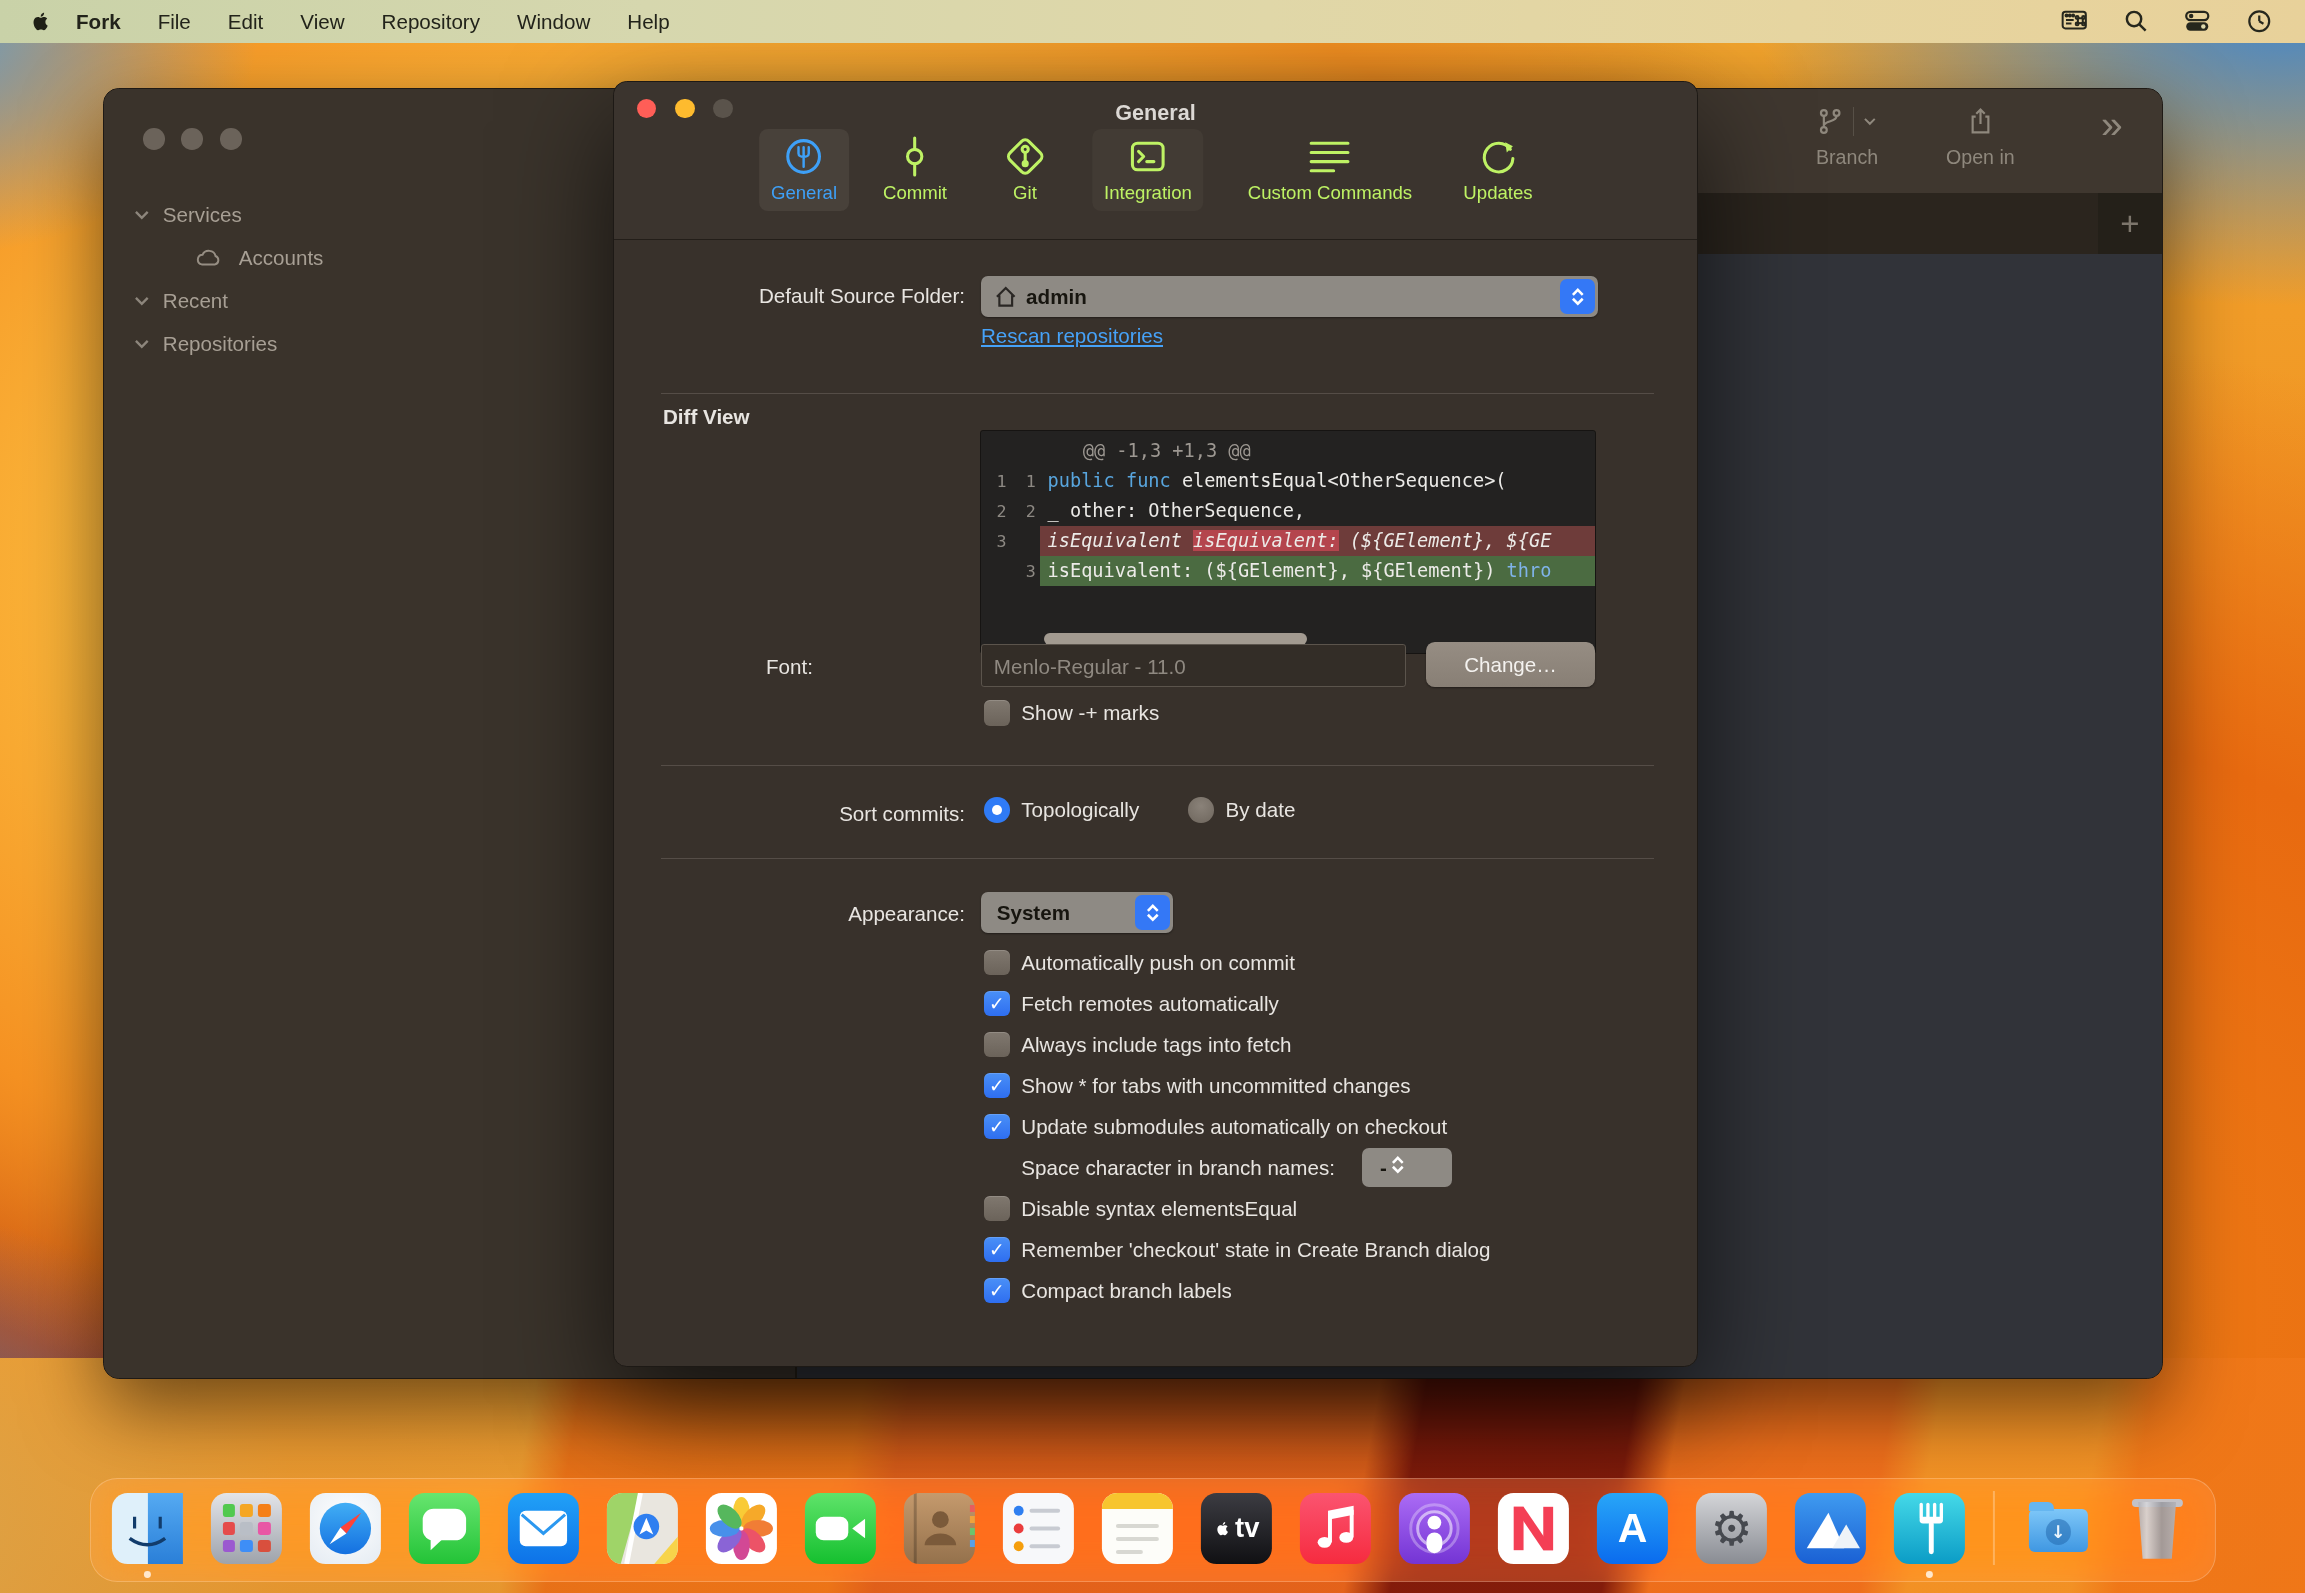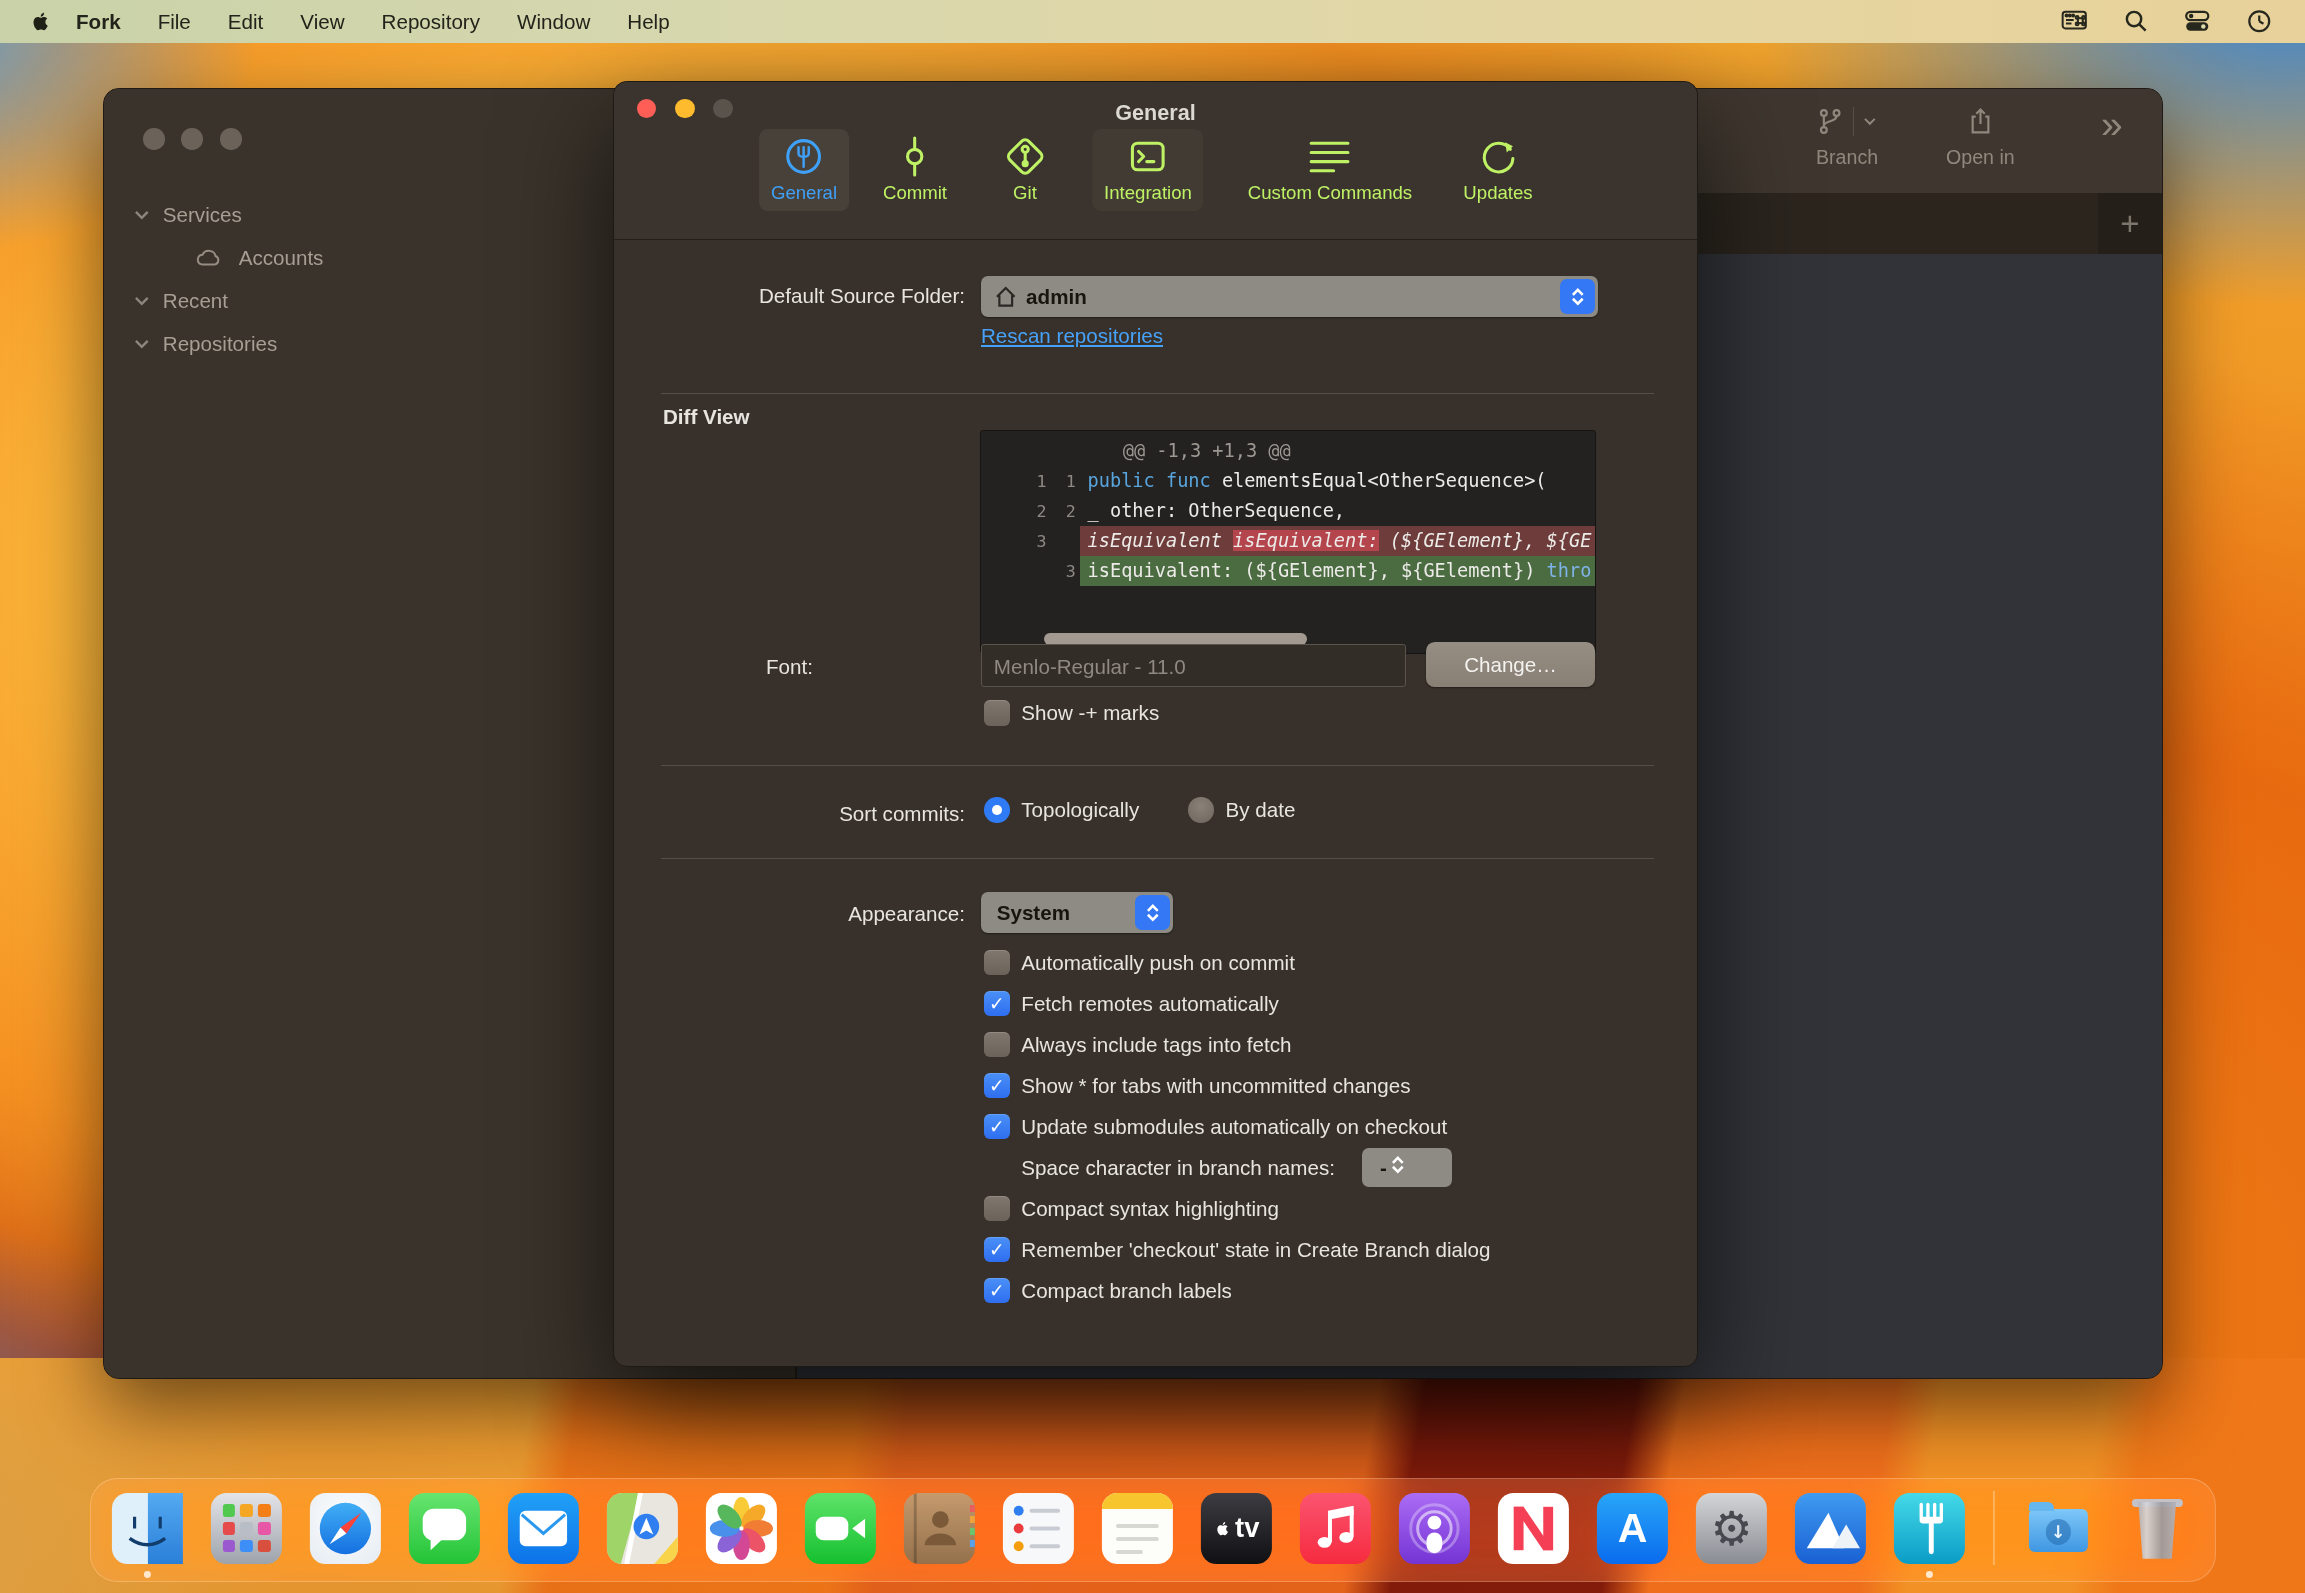--- a/index.html
+++ b/index.html
@@ -90,21 +90,21 @@
   .pp-space{position:relative;width:90px;height:39px;flex:none;margin-left:15.7px;background:#8e8a84;
     border-radius:6.9px;display:flex;align-items:center;color:#17150f;font-weight:600;}
   .pp-space .pv{margin-left:17.6px;}
   .link{position:absolute;left:367px;top:242px;color:#46a2f8;text-decoration:underline;}
   .hdiv{position:absolute;left:47px;right:43px;height:1px;background:rgba(235,225,215,.16);}
   .hd1{top:311px;} .hd2{top:683px;} .hd3{top:776px;}
   .sec-label{position:absolute;left:49px;top:323px;font-weight:700;}
   
   .diff-box{position:absolute;left:366px;top:348px;width:616px;height:224px;background:#232221;
     border:1px solid #161412;border-radius:2.9px;overflow:hidden;
-    font-family:"DejaVu Sans Mono",monospace;font-size:18.6px;color:#ecebe8;padding-top:4.9px;box-sizing:border-box;padding-left:40px;}
+    font-family:"DejaVu Sans Mono",monospace;font-size:18.6px;color:#ecebe8;padding-top:4.9px;box-sizing:border-box;}
   .d-row{height:30px;line-height:30px;display:flex;white-space:pre;}
   .d-g{width:25.5px;flex:none;text-align:right;padding-right:3.9px;color:#8d8983;font-size:16.7px;}
   .d-t{flex:1;padding-left:7.8px;overflow:hidden;}
   .d-hunk .d-t{color:#9d9892;padding-left:43px;}
   .kw{color:#58a5dd;}
   .d-del .d-t{background:#6e3c3a;font-style:italic;}
   .d-del .hl{background:#b4454d;}
   .d-add .d-t{background:#4b6b41;}
   .d-add .kw{color:#7fb3e8;}
   .d-scroll{position:absolute;left:63px;bottom:7.8px;width:263px;height:11.8px;background:#a29a90;border-radius:5.9px;}
@@ -479,21 +479,21 @@
         <span>Space character in branch names:</span>
         <span class="pp-space">
           <span class="pv">-</span>
           <span class="stepper"><svg width="21.6" height="21.6" viewBox="0 0 22 22" fill="none" stroke="#fff" stroke-width="2.6">
                 <path d="M6 9l5-5 5 5M6 13l5 5 5-5"></path>
               </svg></span>
         </span>
       </div>
       <div class="cb-row">
         <span class="cb"></span>
-        <span>Compact syntax highlighting</span>
+        <span>Disable syntax elementsEqual</span>
       </div>
       <div class="cb-row">
         <span class="cb on">
             <span class="mark">✓</span>
           </span>
         <span>Remember 'checkout' state in Create Branch dialog</span>
       </div>
       <div class="cb-row">
         <span class="cb on">
             <span class="mark">✓</span>

